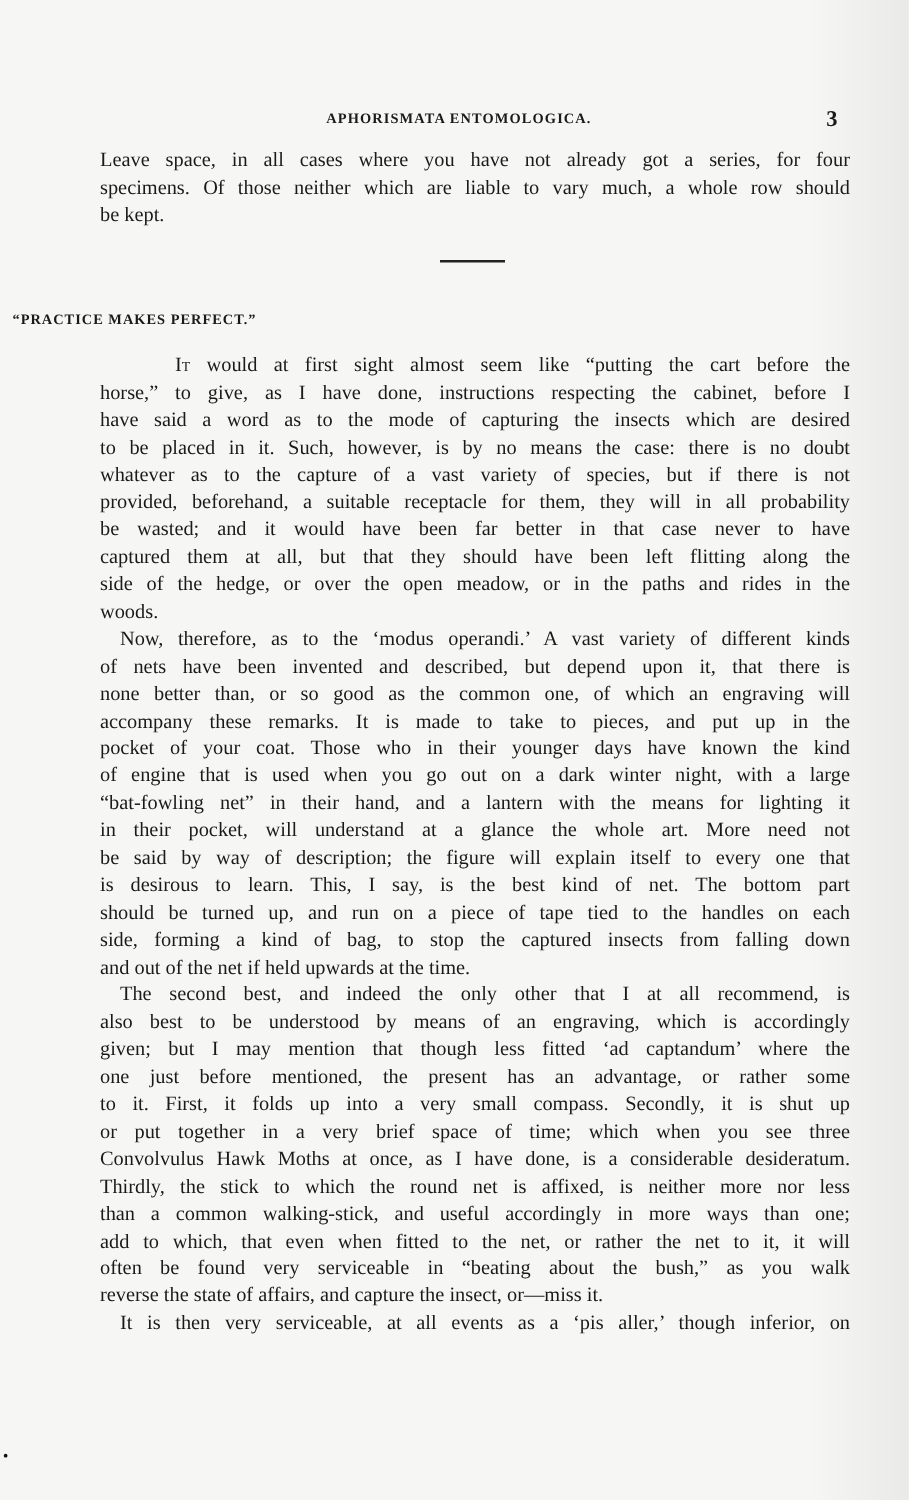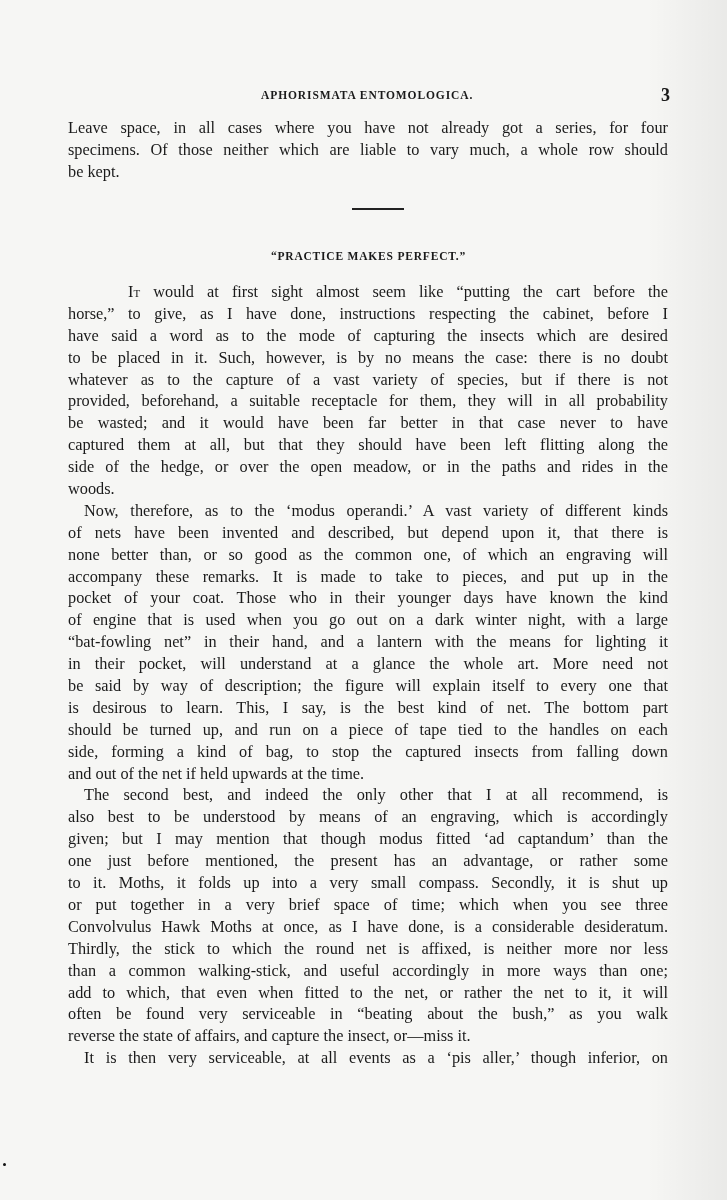--- a/index.html
+++ b/index.html
@@ -20,35 +20,35 @@
   .running-title {
     position: absolute; left: 261px; top: 0;
     font-size: 11.5px; font-weight: bold; letter-spacing: 0.9px;
     text-transform: uppercase;
   }
   .page-number {
     position: absolute; left: 661px; top: -4px;
     font-size: 18px; font-weight: bold;
   }
   .text-block {
-    position: absolute; left: 68px; width: 600px;
+    position: absolute; left: 80px; width: 600px;
     font-size: 16.3px; line-height: 21.9px;
     text-align: justify;
   }
   .line { display: block; text-align: justify; text-align-last: justify; white-space: nowrap; height: 21.9px; }
   .line.last { text-align-last: left; }
   .line.indent { padding-left: 16px; }
   .block-1 { top: 117px; }
   .rule {
     position: absolute; left: 352px; top: 208px; width: 52px; height: 2px;
     background: #222;
   }
   .section-heading {
     position: absolute; top: 250px; left: 0; width: 727px;
-    text-align: center; font-size: 11.5px; font-weight: bold; letter-spacing: 0.8px;
+    font-size: 11.5px; font-weight: bold; letter-spacing: 0.8px;
     padding-left: 10px; box-sizing: border-box;
   }
   .block-2 { top: 281px; }
   .smallcaps { font-variant: small-caps; margin-left: 44px; }
   .speck { position: absolute; background: #111; border-radius: 50%; }
 </style>
 </head>
 <body>
 
 <div class="page-shade"></div>
@@ -95,23 +95,23 @@
     <span class="line">be said by way of description; the figure will explain itself to every one that</span>
     <span class="line">is desirous to learn.  This, I say, is the best kind of net.  The bottom part</span>
     <span class="line">should be turned up, and run on a piece of tape tied to the handles on each</span>
     <span class="line">side, forming a kind of bag, to stop the captured insects from falling down</span>
     <span class="line last">and out of the net if held upwards at the time.</span>
   </div>
 
   <div>
     <span class="line indent">The second best, and indeed the only other that I at all recommend, is</span>
     <span class="line">also best to be understood by means of an engraving, which is accordingly</span>
-    <span class="line">given; but I may mention that though modus fitted ‘ad captandum’ than the</span>
+    <span class="line">given; but I may mention that though less fitted ‘ad captandum’ where the</span>
     <span class="line">one just before mentioned, the present has an advantage, or rather some</span>
-    <span class="line">to it.  Moths, it folds up into a very small compass.  Secondly, it is shut up</span>
+    <span class="line">to it.  First, it folds up into a very small compass.  Secondly, it is shut up</span>
     <span class="line">or put together in a very brief space of time; which when you see three</span>
     <span class="line">Convolvulus Hawk Moths at once, as I have done, is a considerable desideratum.</span>
     <span class="line">Thirdly, the stick to which the round net is affixed, is neither more nor less</span>
     <span class="line">than a common walking-stick, and useful accordingly in more ways than one;</span>
     <span class="line">add to which, that even when fitted to the net, or rather the net to it, it will</span>
     <span class="line">often be found very serviceable in “beating about the bush,” as you walk</span>
     <span class="line last">reverse the state of affairs, and capture the insect, or—miss it.</span>
   </div>
 
   <div>

